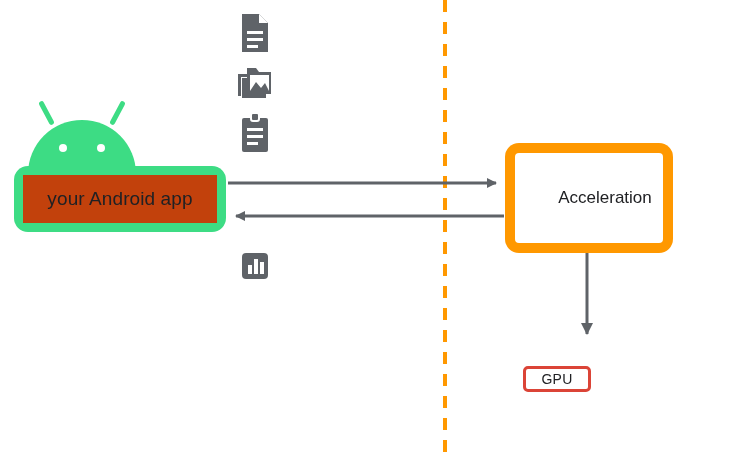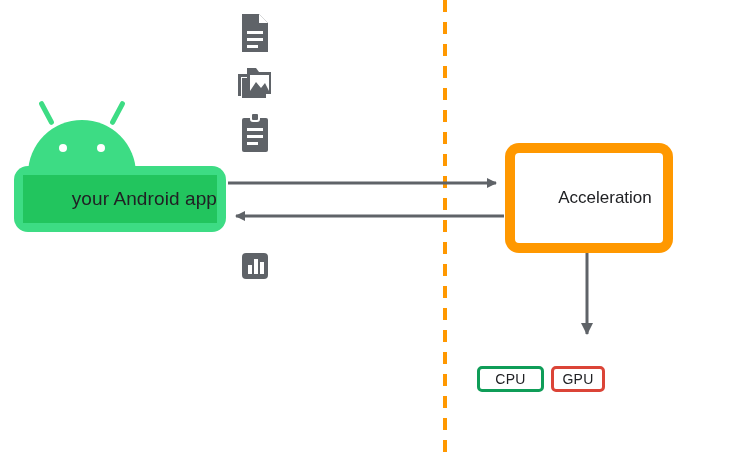--- a/index.html
+++ b/index.html
@@ -33,24 +33,24 @@
     width: 212px;
     height: 66px;
     background: #3ddc84;
     border-radius: 14px;
     box-sizing: border-box;
     padding: 9px;
   }
   .app-box-inner {
     width: 100%;
     height: 100%;
-    background: #22c55e;
+    background: #c2410c;
     display: flex;
     align-items: center;
-    justify-content: flex-end;
+    justify-content: center;
     box-sizing: border-box;
   }
   .app-box-label {
     font-size: 19px;
     color: #202124;
     letter-spacing: 0.1px;
     white-space: nowrap;
   }
 
   
@@ -141,23 +141,23 @@
     color: #202124;
     letter-spacing: 0.3px;
   }
   .chip-cpu {
     left: 477px;
     top: 366px;
     width: 67px;
     border-color: #0f9d58;
   }
   .chip-gpu {
-    left: 551px;
+    left: 523px;
     top: 366px;
-    width: 54px;
+    width: 68px;
     border-color: #db4437;
   }
 </style>
 </head>
 <body>
 
 <div id="canvas">
 
   <div class="android-robot">
     <svg viewBox="0 0 120 78" width="120" height="78" aria-hidden="true">
@@ -242,21 +242,18 @@
 
     <line x1="587" y1="253" x2="587" y2="334" stroke="#5f6368" stroke-width="3" marker-end="url(#arrow-down)"></line>
   </svg>
 
   <div class="api-box">
     <div class="api-box-inner">
       <span class="api-box-label">Acceleration</span>
     </div>
   </div>
 
-  <div class="chip chip-cpu">
-    <span class="chip-label">CPU</span>
-  </div>
 
   <div class="chip chip-gpu">
     <span class="chip-label">GPU</span>
   </div>
 
 </div>
 
 </body></html>

